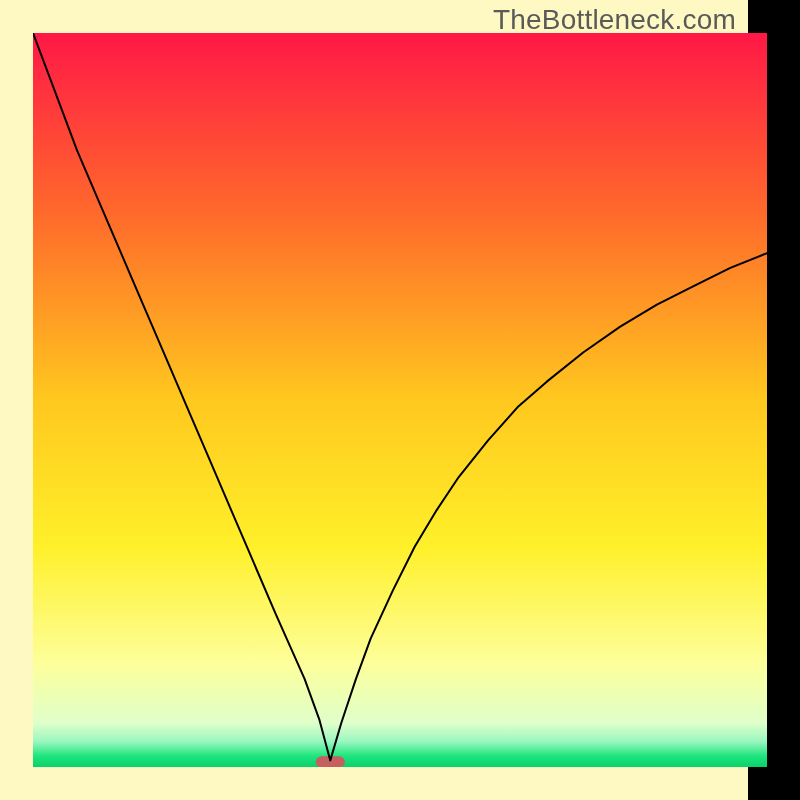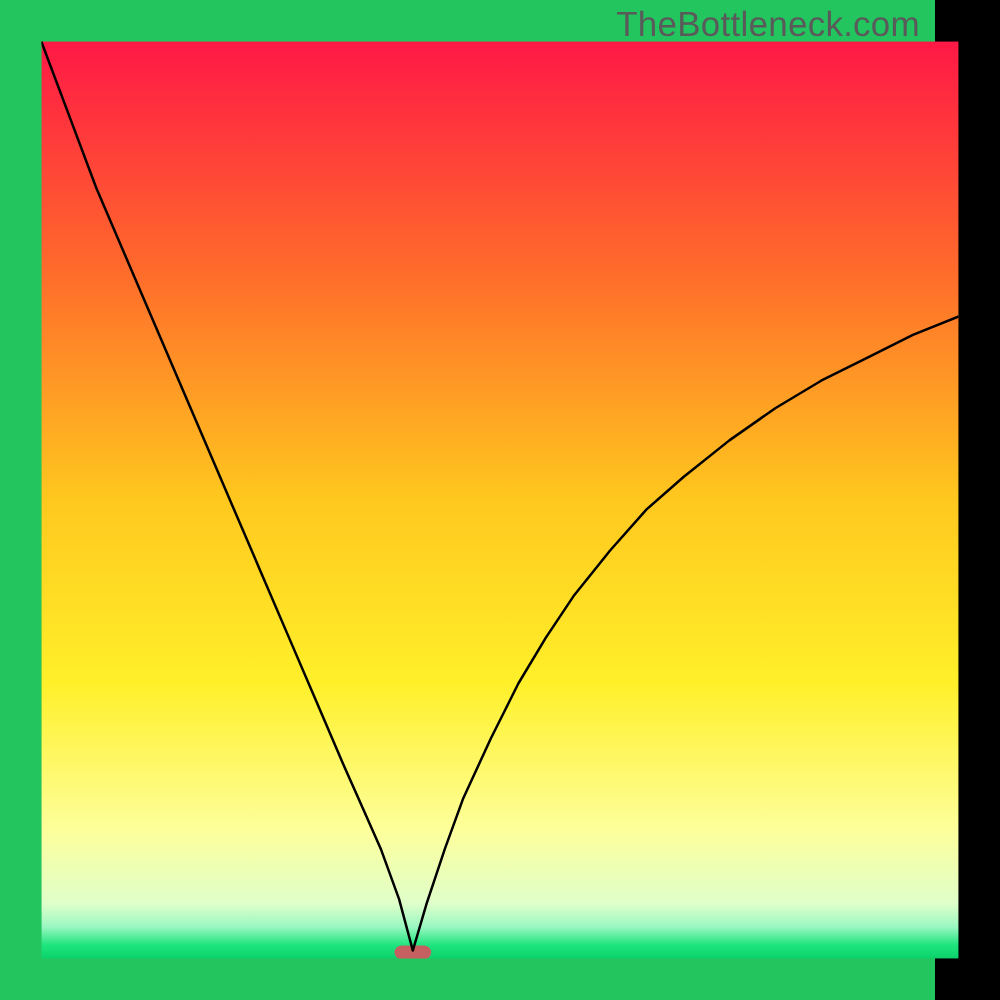--- a/index.html
+++ b/index.html
@@ -10,21 +10,21 @@
     overflow: hidden;
     background: #000;
     font-family: Arial, Helvetica, sans-serif;
   }
   .frame {
     position: absolute;
     left: 0;
     top: 0;
     width: 748px;
     height: 800px;
-    background: #22c55e;
+    background: #fef9c3;
   }
   .plot {
     position: absolute;
     left: 33px;
     top: 33px;
     width: 734px;
     height: 734px;
     overflow: hidden;
   }
   .watermark {

